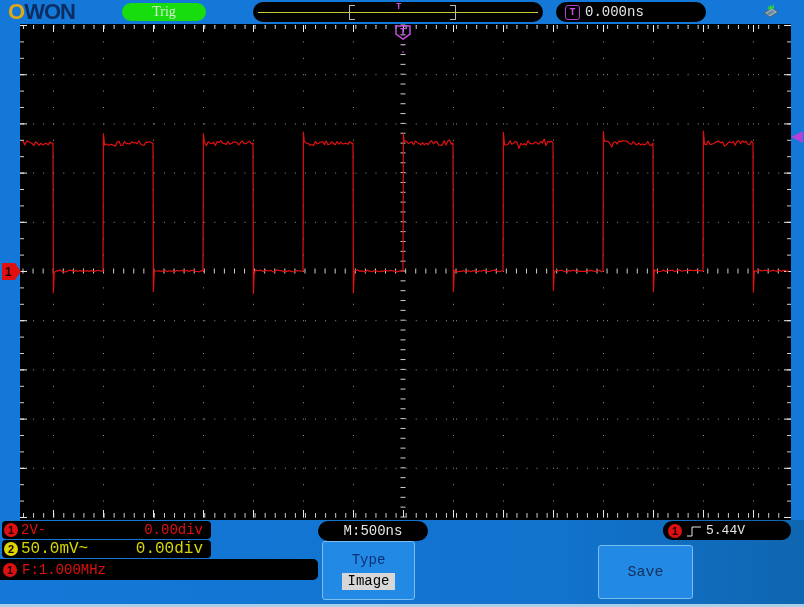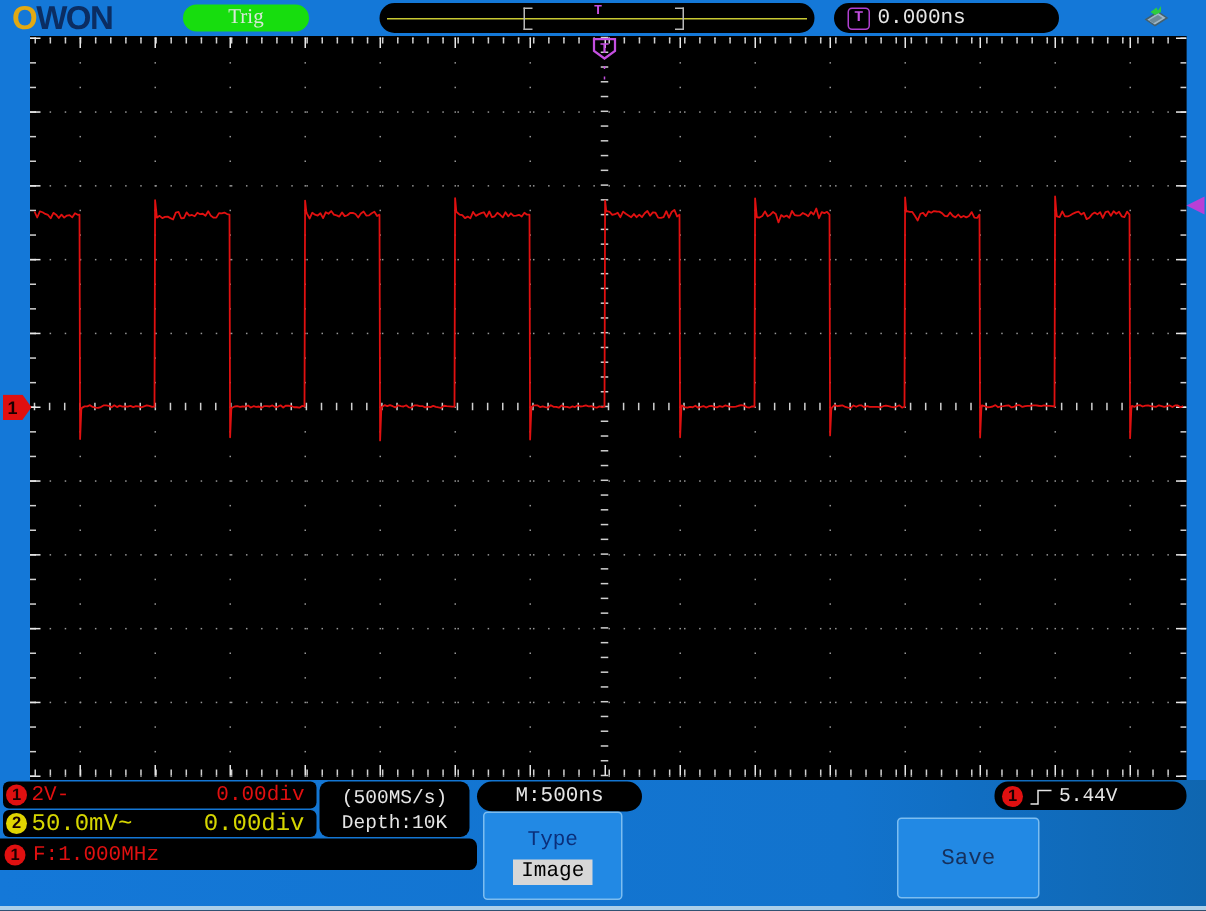--- a/index.html
+++ b/index.html
@@ -1703,24 +1703,20 @@
       <span class="ch1-text">2V-</span>
       <span class="ch1-text pos">0.00div</span>
     </div>
 
     <div class="pill ch-pill" style="top:20px;">
       <span class="badge yellow">2</span>
       <span class="ch2-text">50.0mV~</span>
       <span class="ch2-text pos">0.00div</span>
     </div>
 
-    <div class="depth-box" style="top:1px;">
-      <span>(500MS/s)</span>
-      <span>Depth:10K</span>
-    </div>
 
     <div class="freq-bar" style="top:39px;">
       <span class="badge red">1</span>
       <span class="ch1-text">F:1.000MHz</span>
     </div>
 
     <div class="pill m-pill" style="top:1px;">M:500ns</div>
 
     <div class="pill tl-pill" style="top:1px;">
       <span class="badge red">1</span>

